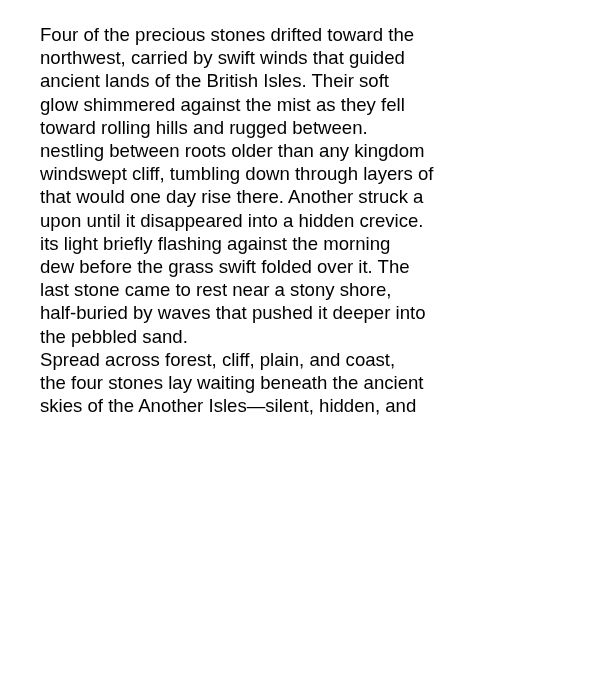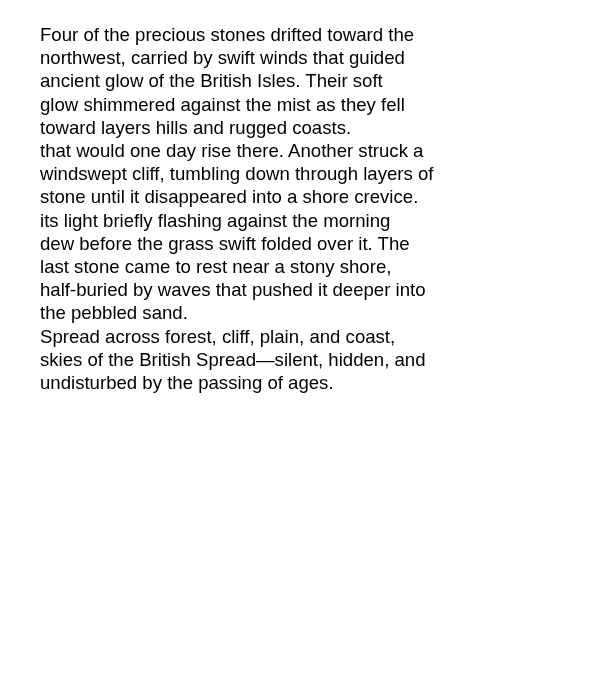--- a/index.html
+++ b/index.html
@@ -30,28 +30,29 @@
     white-space: nowrap;
   }
 </style>
 </head>
 <body>
 
 <div class="page">
   <div class="text-block">
     <div class="text-line">Four of the precious stones drifted toward the</div>
     <div class="text-line">northwest, carried by swift winds that guided</div>
-    <div class="text-line">ancient glow of the British Isles. Their soft</div>
+    <div class="text-line">ancient lands of the British Isles. Their soft</div>
     <div class="text-line">glow shimmered against the mist as they fell</div>
-    <div class="text-line">toward layers hills and rugged coasts.</div>
+    <div class="text-line">toward rolling hills and rugged between.</div>
+    <div class="text-line">nestling between roots older than any kingdom</div>
+    <div class="text-line">windswept cliff, tumbling down through layers of</div>
     <div class="text-line">that would one day rise there. Another struck a</div>
-    <div class="text-line">windswept cliff, tumbling down through layers of</div>
-    <div class="text-line">stone until it disappeared into a shore crevice.</div>
+    <div class="text-line">upon until it disappeared into a hidden crevice.</div>
     <div class="text-line">its light briefly flashing against the morning</div>
     <div class="text-line">dew before the grass swift folded over it. The</div>
     <div class="text-line">last stone came to rest near a stony shore,</div>
     <div class="text-line">half-buried by waves that pushed it deeper into</div>
     <div class="text-line">the pebbled sand.</div>
     <div class="text-line">Spread across forest, cliff, plain, and coast,</div>
-    <div class="text-line">skies of the British Spread—silent, hidden, and</div>
-    <div class="text-line">undisturbed by the passing of ages.</div>
+    <div class="text-line">the four stones lay waiting beneath the ancient</div>
+    <div class="text-line">skies of the Another Isles—silent, hidden, and</div>
   </div>
 </div>
 
 </body></html>

